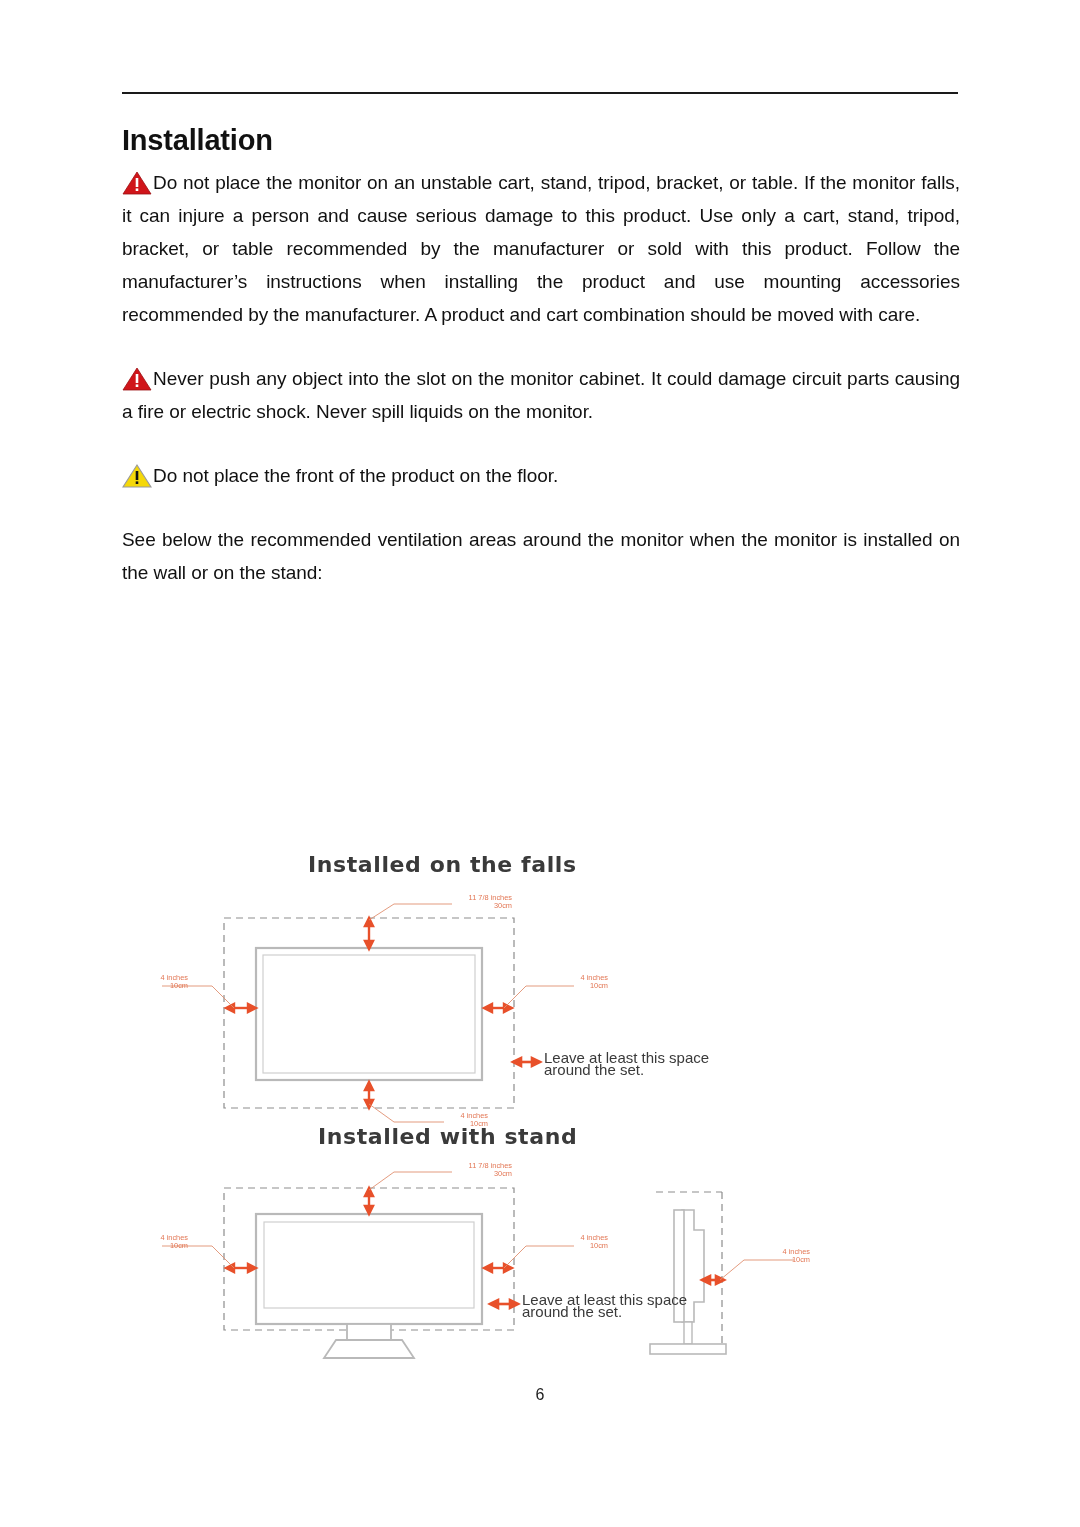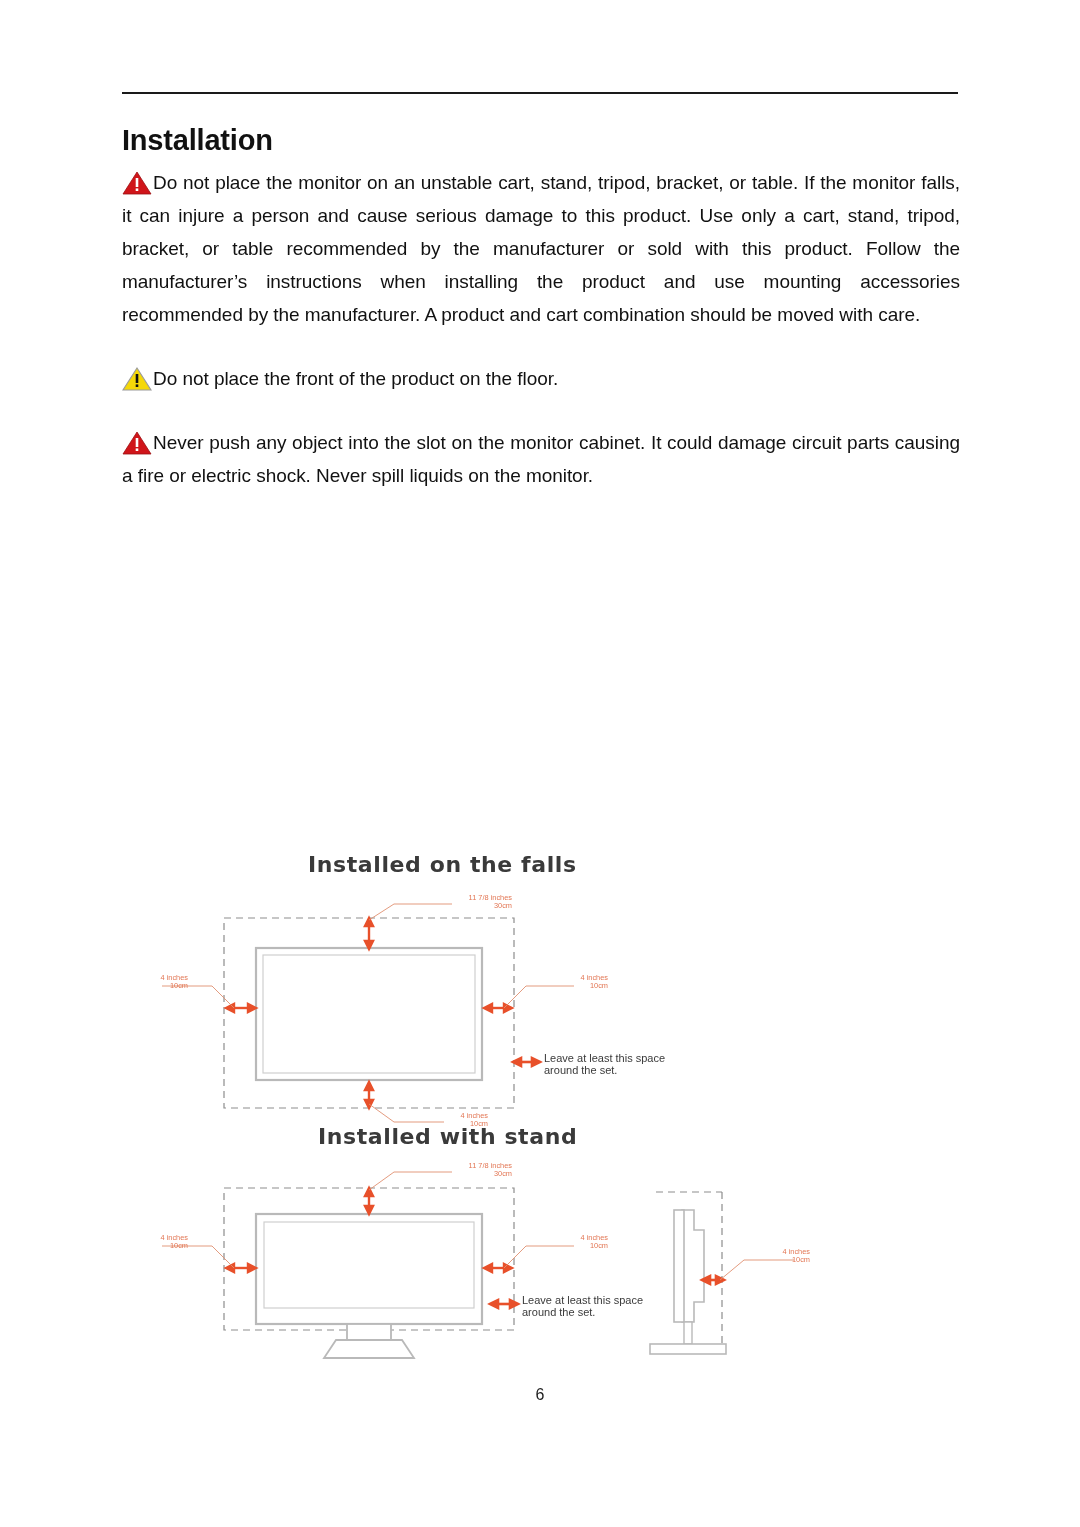--- a/index.html
+++ b/index.html
@@ -96,21 +96,21 @@
     font-size: 7.4px;
     line-height: 8px;
     font-family: "Liberation Sans", sans-serif;
     white-space: nowrap;
     text-align: right;
     opacity: .92;
   }
   .callout {
     position: absolute;
     color: #3a3a3a;
-    font-size: 11px;
+    font-size: 15px;
     line-height: 12px;
     font-family: "Liberation Sans", sans-serif;
     white-space: nowrap;
   }
   .pagenum {
     position: absolute;
     left: 0; right: 0;
     top: 1386px;
     text-align: center;
     font-size: 16px;
@@ -128,34 +128,35 @@
 
   <div class="content">
 
     <p class="para"><span class="warn"><svg width="30" height="25" viewBox="0 0 30 25">
             <polygon points="15,2 29,24 1,24" fill="#d0151a" stroke="#9c0f12" stroke-width="0.8"></polygon>
             <rect x="13.7" y="8" width="2.6" height="9" fill="#ffffff"></rect>
             <rect x="13.7" y="18.4" width="2.6" height="2.6" fill="#ffffff"></rect>
           </svg></span><span>Do not place the monitor on an unstable cart, stand, tripod, bracket, or table. If the monitor falls, it can injure a person and cause serious damage to this product. Use only a cart, stand, tripod, bracket, or table recommended by the manufacturer or sold with this product. Follow the manufacturer’s instructions when installing the product and use mounting accessories recommended by the manufacturer. A product and cart combination should be moved with care.</span></p>
 
     <p class="para"><span class="warn"><svg width="30" height="25" viewBox="0 0 30 25">
+            <polygon points="15,2 29,24 1,24" fill="#d0151a" stroke="#9c0f12" stroke-width="0.8"></polygon>
+            <rect x="13.7" y="8" width="2.6" height="9" fill="#ffffff"></rect>
+            <rect x="13.7" y="18.4" width="2.6" height="2.6" fill="#ffffff"></rect>
+          </svg></span><span>Never push any object into the slot on the monitor cabinet. It could damage circuit parts causing a fire or electric shock. Never spill liquids on the monitor.</span></p>
+
+    <p class="para"><span class="warn"><svg width="30" height="25" viewBox="0 0 30 25">
             <polygon points="15,2 29,24 1,24" fill="#f5d808" stroke="#9a9a9a" stroke-width="1.1"></polygon>
             <rect x="13.7" y="8" width="2.6" height="9" fill="#111111"></rect>
             <rect x="13.7" y="18.4" width="2.6" height="2.6" fill="#111111"></rect>
           </svg></span><span>Do not place the front of the product on the floor.</span></p>
 
-    <p class="para"><span class="warn"><svg width="30" height="25" viewBox="0 0 30 25">
-            <polygon points="15,2 29,24 1,24" fill="#d0151a" stroke="#9c0f12" stroke-width="0.8"></polygon>
-            <rect x="13.7" y="8" width="2.6" height="9" fill="#ffffff"></rect>
-            <rect x="13.7" y="18.4" width="2.6" height="2.6" fill="#ffffff"></rect>
-          </svg></span><span>Never push any object into the slot on the monitor cabinet. It could damage circuit parts causing a fire or electric shock. Never spill liquids on the monitor.</span></p>
-
-
-
-
+
+
+
+    <p class="para last">See below the recommended ventilation areas around the monitor when the monitor is installed on the wall or on the stand:</p>
 
   </div>
 
   <div class="figure">
 
     <div class="fig-head wall">Installed on the falls</div>
 
     <div class="diagram wall">
       <svg width="620" height="240" viewBox="0 0 620 240">
 

